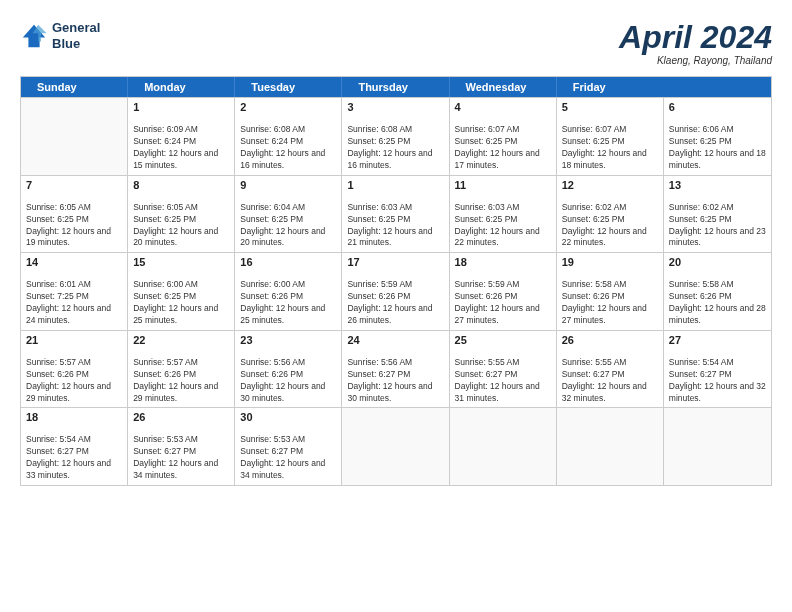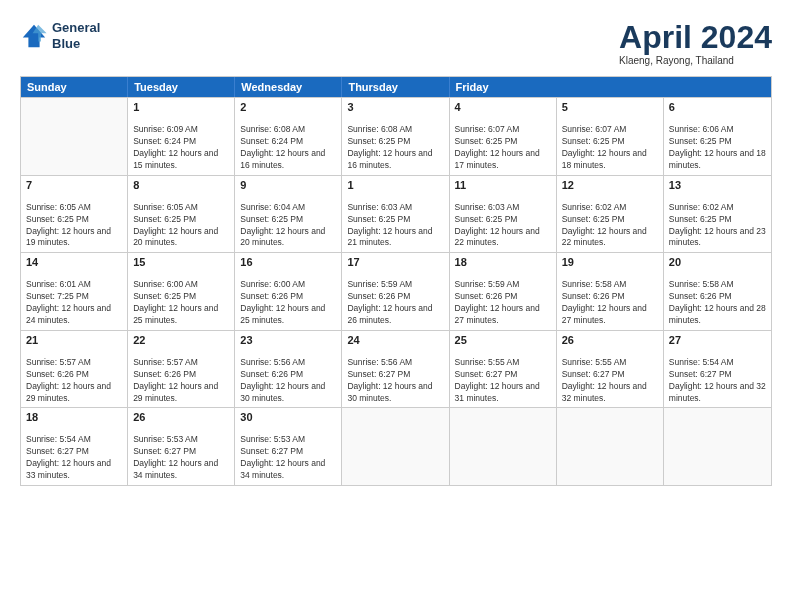--- a/index.html
+++ b/index.html
@@ -32,20 +32,22 @@
       font-size: 13px;
       font-weight: bold;
       color: #1a3a5c;
       line-height: 1.2;
     }
     .logo-icon {
       width: 28px;
       height: 28px;
     }
     .title-block {
+      text-align: right;
+      font-style: italic;
     }
     .month-title {
       font-size: 32px;
       font-weight: bold;
       color: #1a3a5c;
       line-height: 1.1;
     }
     .location {
       font-size: 10px;
       color: #333;
@@ -58,21 +60,21 @@
     }
     .cal-header {
       display: grid;
       grid-template-columns: repeat(7, 1fr);
       background: #1a6abf;
     }
     .cal-header-cell {
       color: #fff;
       font-size: 11px;
       font-weight: bold;
-      padding: 4px 6px;
+      padding: 4px 16px;
       border-right: 1px solid #3a7fd0;
     }
     .cal-header-cell:last-child {
       border-right: none;
     }
     .cal-body {
       flex: 1;
       display: flex;
       flex-direction: column;
     }
@@ -126,23 +128,24 @@
     </div>
     <div class="title-block">
       <div class="month-title">April 2024</div>
       <div class="location">Klaeng, Rayong, Thailand</div>
     </div>
   </div>
 
   <div class="calendar">
     <div class="cal-header" id="cal-header">
         <div class="cal-header-cell">Sunday</div>
+        <div class="cal-header-cell">Monday</div>
         <div class="cal-header-cell">Tuesday</div>
+        <div class="cal-header-cell">Thursday</div>
         <div class="cal-header-cell">Wednesday</div>
-        <div class="cal-header-cell">Thursday</div>
         <div class="cal-header-cell">Friday</div>
       </div>
     <div class="cal-body" id="cal-body">
         <div class="cal-row">
           <div class="cal-cell empty"></div>
           <div class="cal-cell">
             <span class="day-num">1</span>
             <div class="day-info" style="white-space: pre-line;">Sunrise: 6:09 AM
 Sunset: 6:24 PM
 Daylight: 12 hours and 15 minutes.</div>

